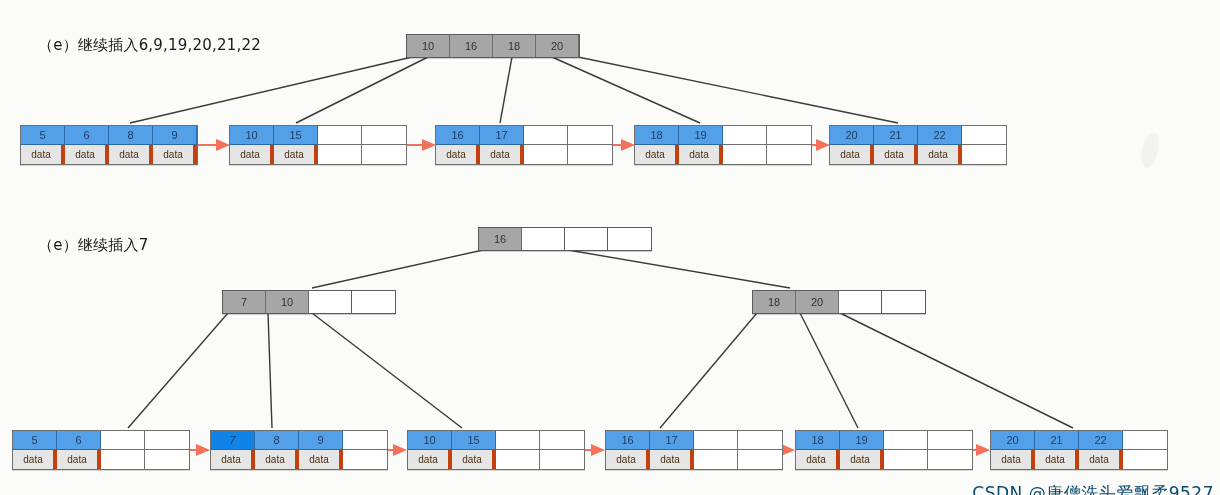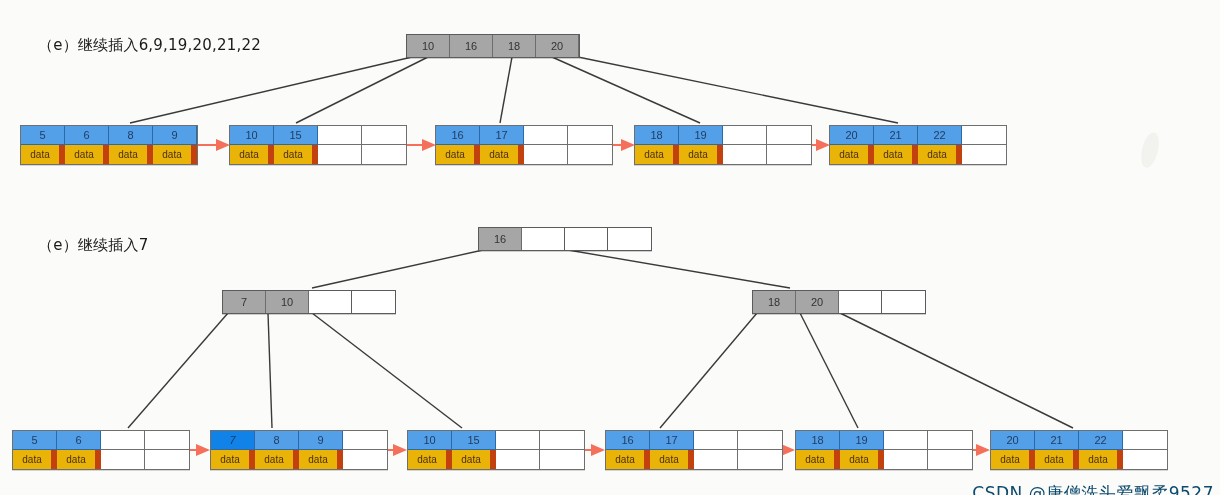--- a/index.html
+++ b/index.html
@@ -68,21 +68,21 @@
     width:44px;height:19px;
     box-sizing:border-box;
     border-right:1px solid #6f6f6f;
     display:flex;align-items:center;justify-content:center;
     font-size:10px;color:#4a3113;
     background:#ffffff;
   }
   .leaf .row .c:last-child{border-right:none;}
   .leaf .row.keys .c.f{background:#54a0e8;border-right:1px solid #2b6aa8;border-bottom:1px solid #2b6aa8;}
   .leaf .row.keys .c.hl{background:#1183e8;color:#0d3d66;font-style:italic;}
-  .leaf .row.vals .c.f{background:#eab308;border-right:6px solid #c2410c;}
+  .leaf .row.vals .c.f{background:#e5e5e5;border-right:4px solid #c2410c;}
 
   .wm{
     position:absolute;
     right:6px;bottom:2px;
     font-size:17px;
     color:#0c4a6e;
     font-family:"DejaVu Sans","Liberation Sans",sans-serif;
     white-space:nowrap;
     letter-spacing:.5px;
   }

